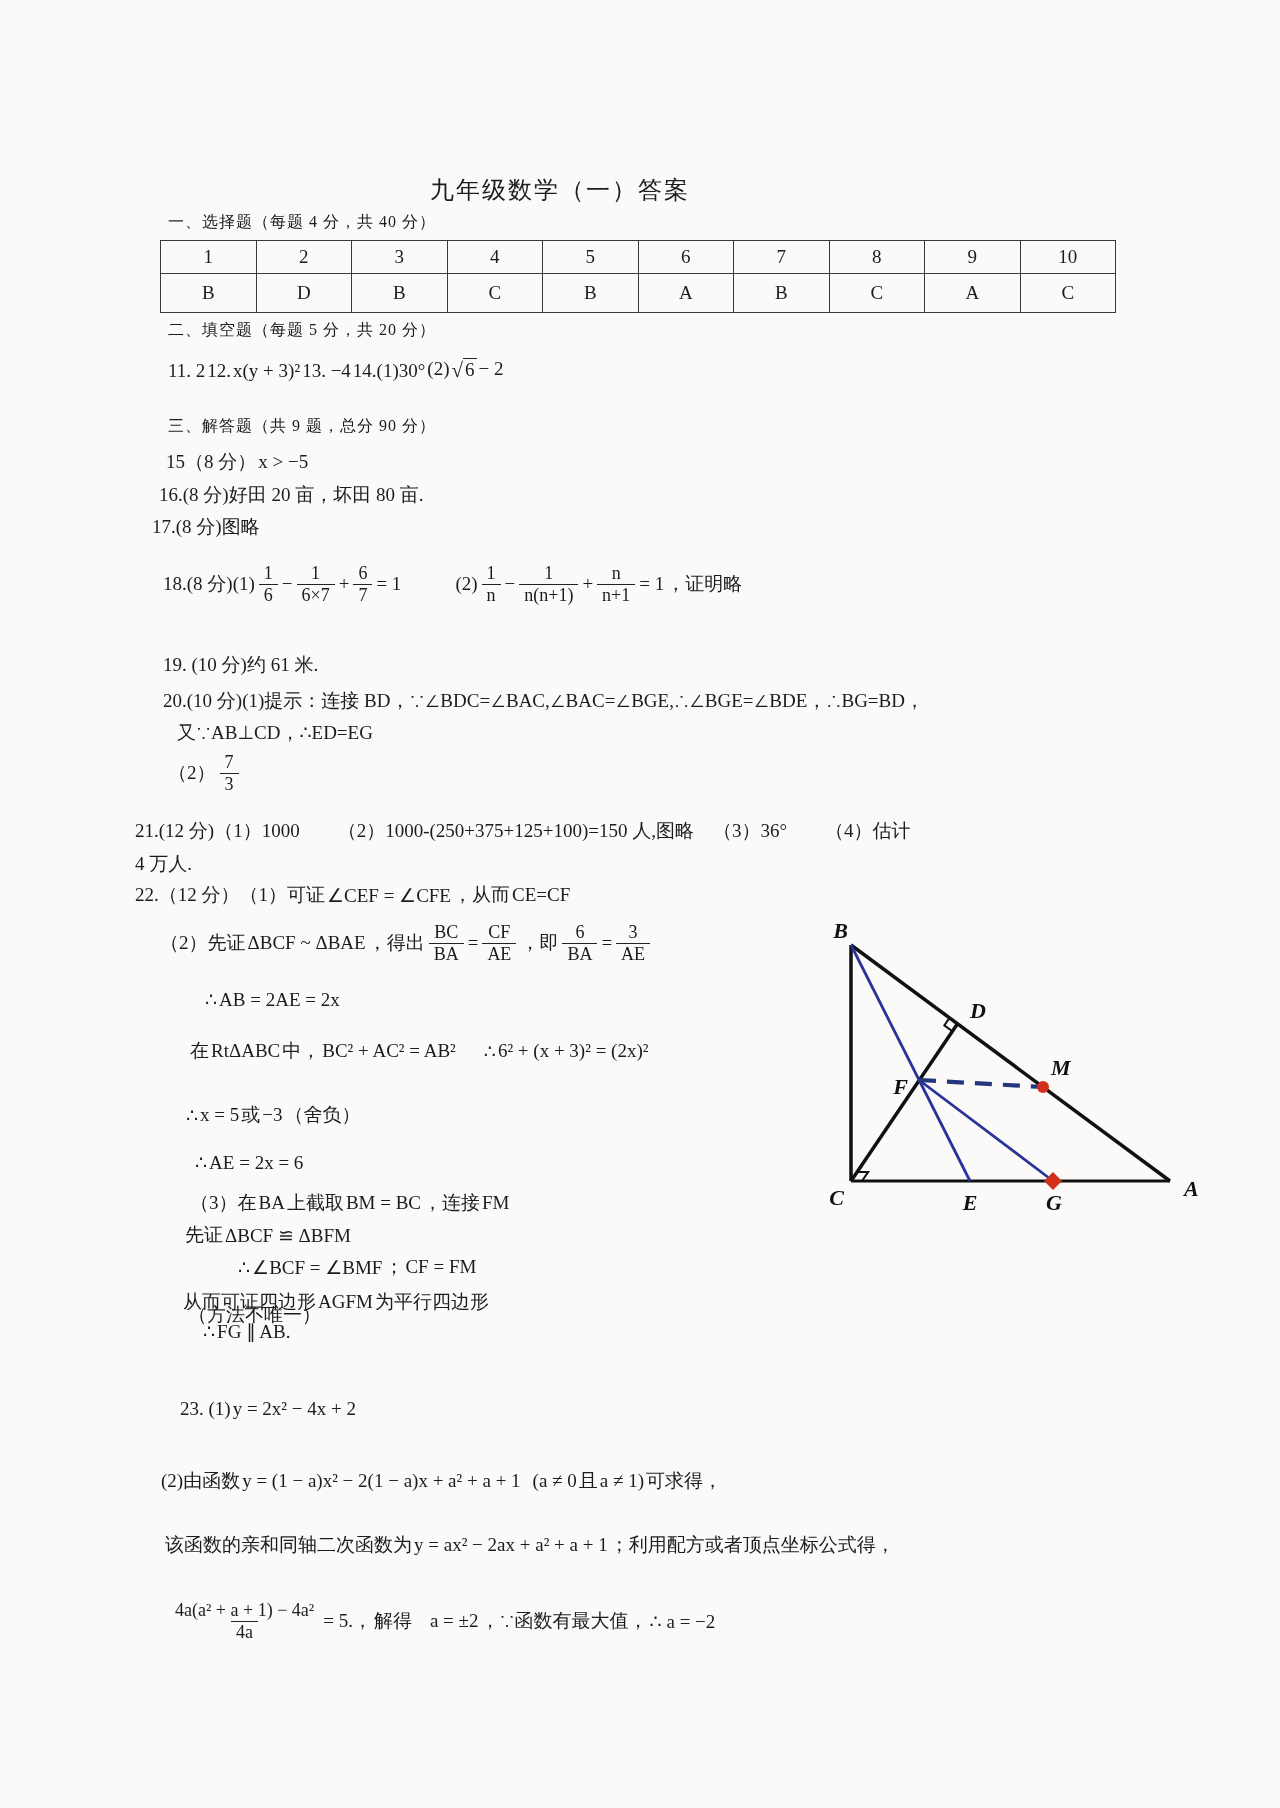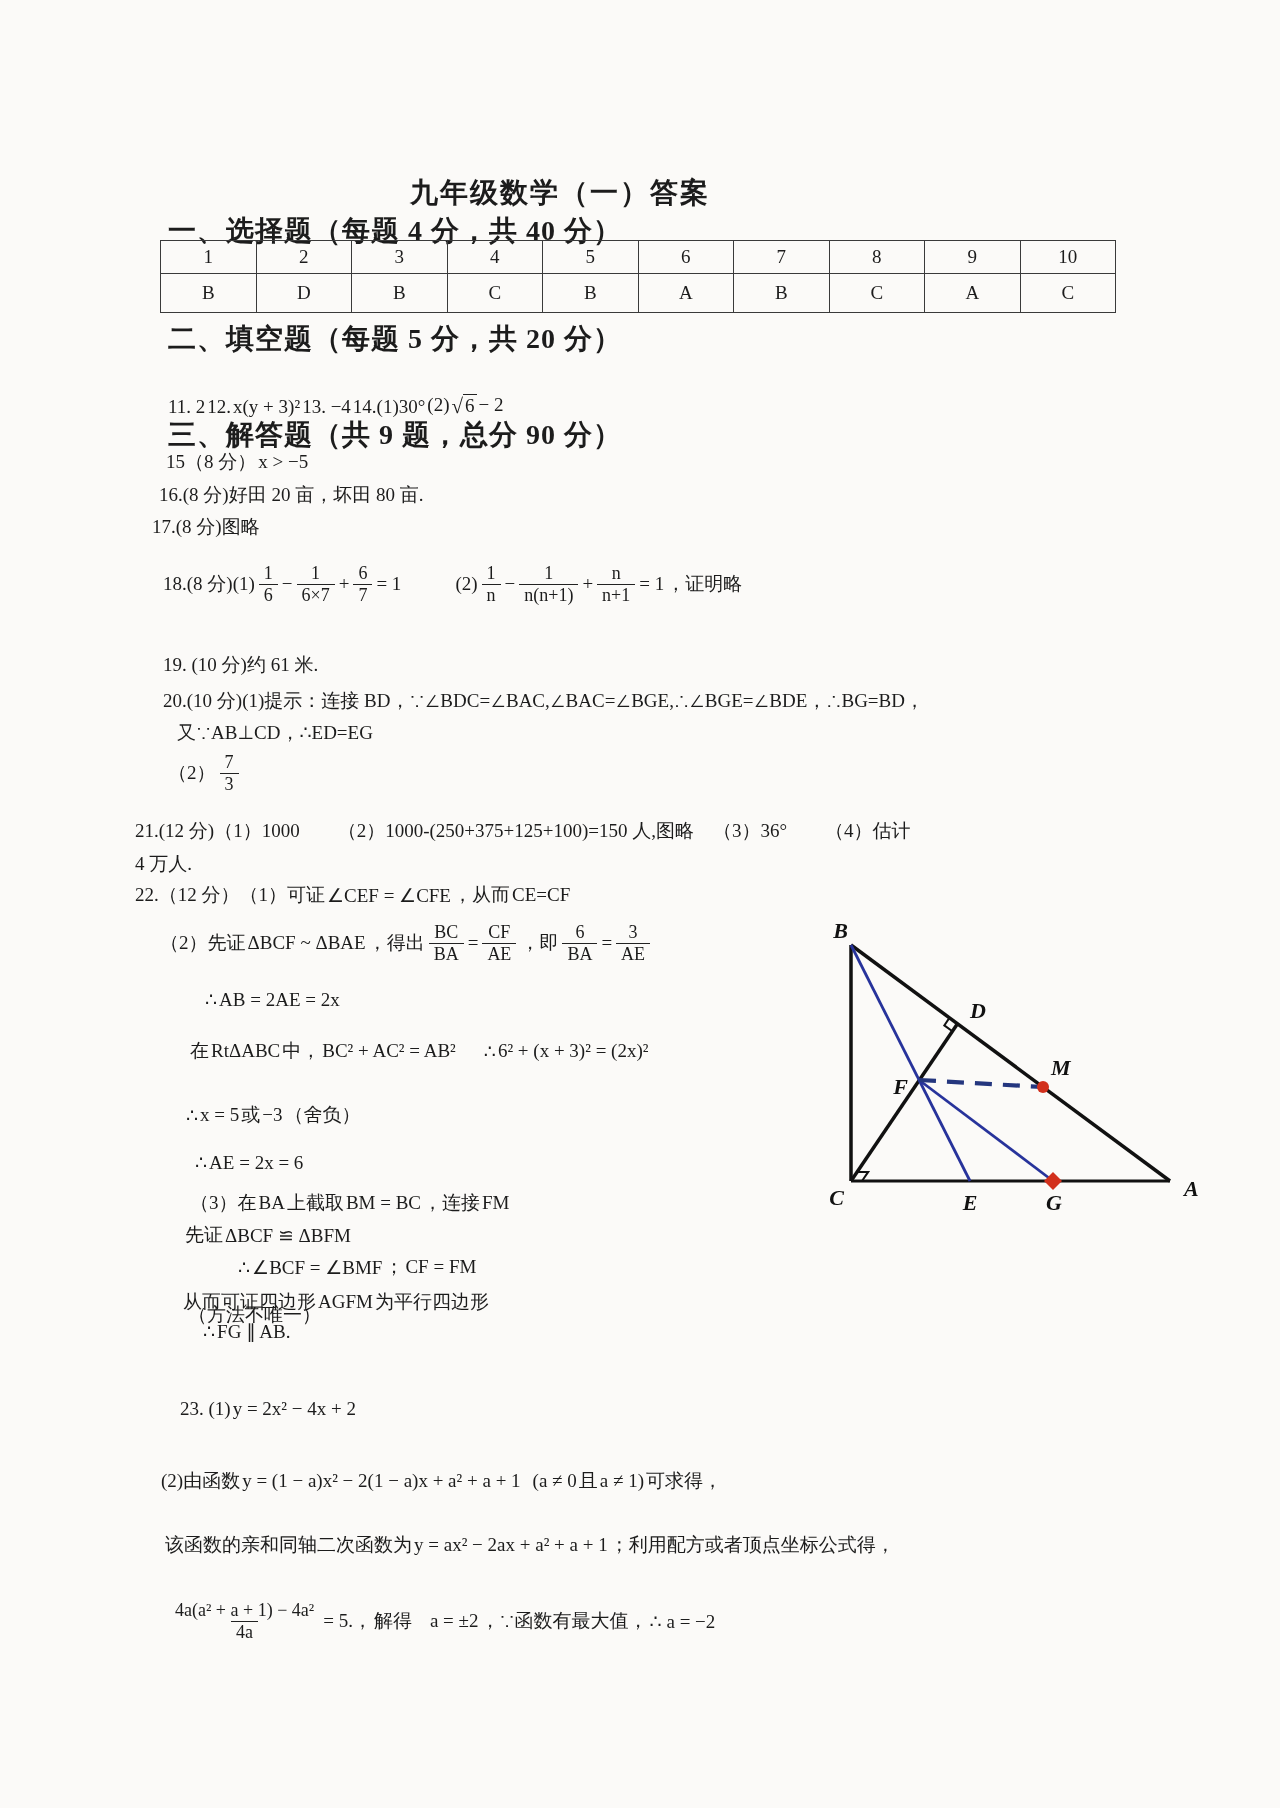--- a/index.html
+++ b/index.html
@@ -2,40 +2,40 @@
 <html><head>
 <meta charset="utf-8">
 <style>
   html,body{margin:0;padding:0;}
   body{
     width:1280px;height:1808px;position:relative;overflow:hidden;
     background:#fbfaf8;color:#1c1c1c;
     font-family:"Liberation Serif", serif;
   }
   .abs{position:absolute;white-space:nowrap;}
-  .title{left:0;top:174px;width:1120px;text-align:center;font-size:28px;font-weight:700;letter-spacing:2px;}
-  .heading{font-size:28px;font-weight:700;letter-spacing:1px;}
+  .title{left:0;top:174px;width:1120px;text-align:center;font-size:24px;font-weight:400;letter-spacing:2px;}
+  .heading{font-size:16px;font-weight:400;letter-spacing:1px;}
   .line{font-size:19px;display:flex;align-items:center;column-gap:2px;}
   .m{}
   .grp{display:inline-flex;column-gap:2px;}
   .frac{display:inline-flex;flex-direction:column;align-items:center;text-align:center;
         font-size:18px;line-height:1.15;margin:0 2px;}
   .frac .num{padding:0 5px;}
   .frac .den{border-top:1.5px solid #222;padding:0 5px;}
   .rad{font-size:21px;}
   .radicand{border-top:1.6px solid #222;padding:0 2px;margin-left:-2px;}
   table.anstable{
     position:absolute;left:160px;top:240px;width:956px;
     border-collapse:collapse;table-layout:fixed;
     font-size:19px;text-align:center;
   }
   table.anstable td{border:1.6px solid #3a3a3a;padding:0;}
   table.anstable tr.hd td{height:32px;}
   table.anstable tr.ans td{height:38px;}
-  .gap-lg{margin-top:36px;}
+  .gap-lg{}
   svg text{font-family:"Liberation Serif", serif;font-style:italic;font-weight:700;font-size:22px;fill:#111;}
 </style>
 </head>
 <body>
 
 <div class="abs title">九年级数学（一）答案</div>
 
 <div class="abs heading" style="left:168px;top:212px">一、选择题（每题 4 分，共 40 分）</div>
 
 <table class="anstable">

